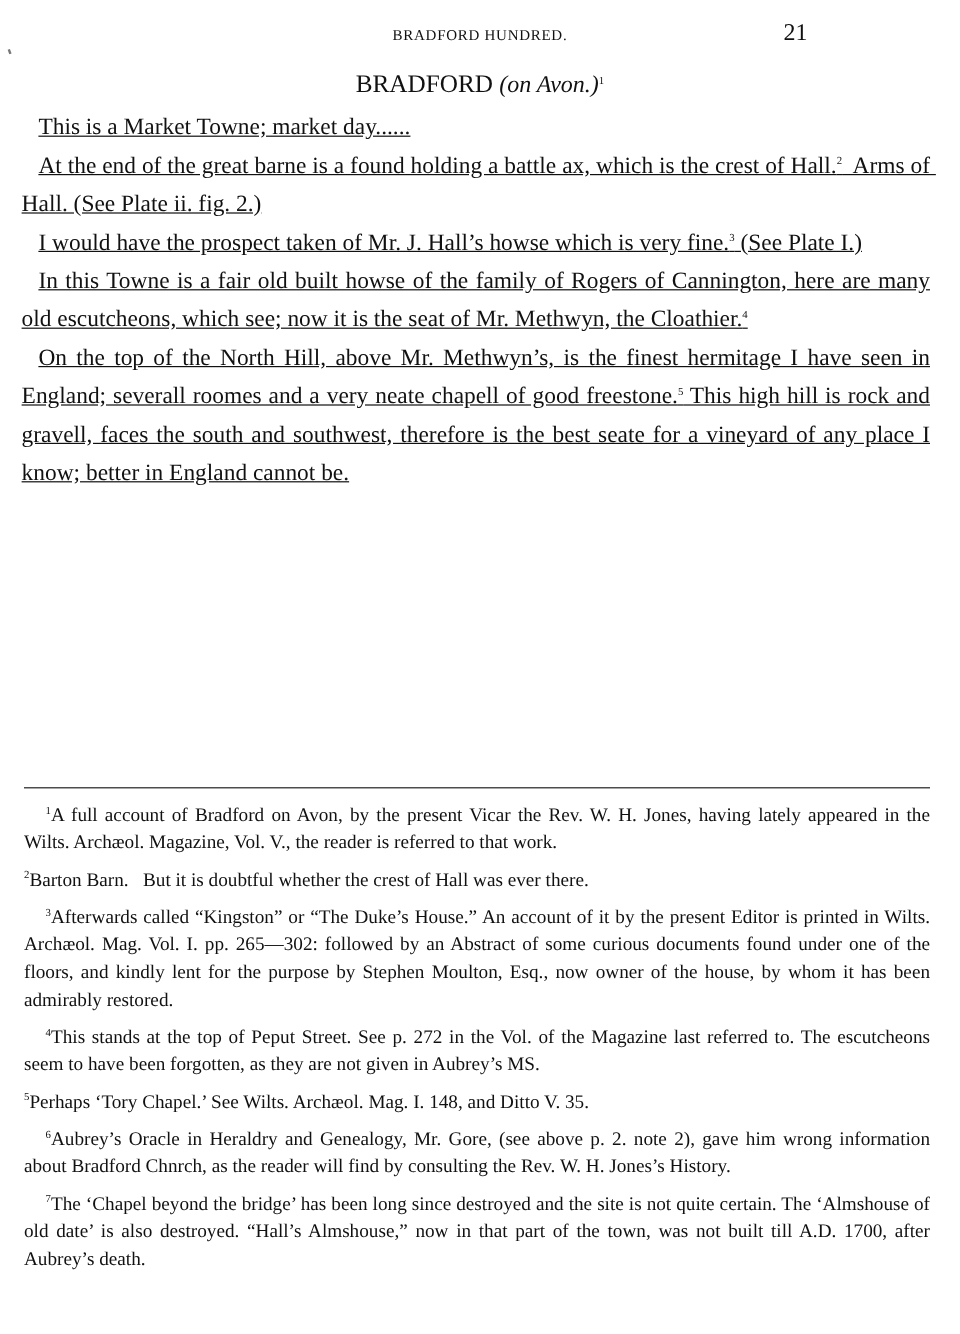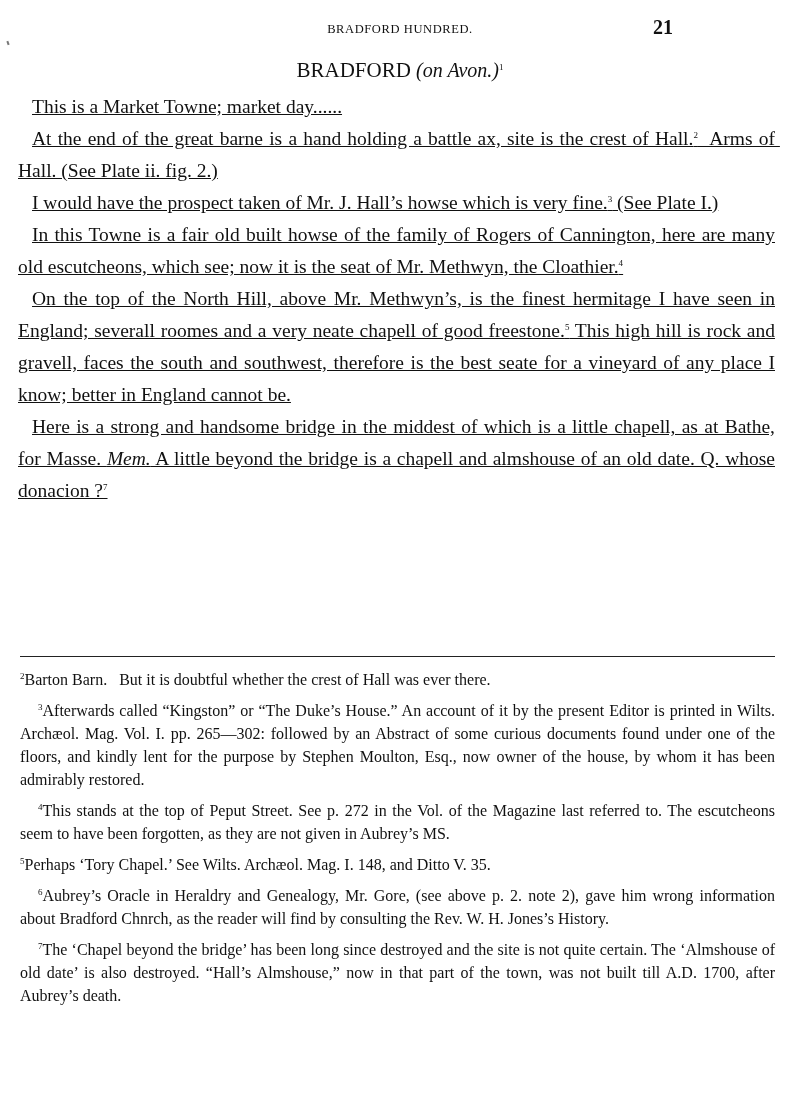--- a/index.html
+++ b/index.html
@@ -1,21 +1,21 @@
 <!DOCTYPE html>
 <html><head>
   <meta charset="utf-8">
   <style>
     html, body { margin: 0; padding: 0; background: #ffffff; }
     body { width: 800px; height: 1112px; position: relative; overflow: hidden;
            font-family: "Liberation Serif", "DejaVu Serif", serif; color: #111; }
     .page { position: absolute; left: 0; top: 0; width: 719px; height: 1112px; }
     .running-head { position: absolute; top: 22px; left: 0; width: 800px; text-align: center;
                     font-size: 12.5px; letter-spacing: 0.6px; }
-    .page-number { position: absolute; top: 16px; right: 46px; font-size: 20px; font-weight: bold; }
+    .page-number { position: absolute; top: 16px; right: 46px; font-size: 20px; }
     .speck { position: absolute; left: 7px; top: 41px; width: 2px; height: 4px; background: #777; transform: rotate(-20deg); }
     .title { position: absolute; top: 58px; left: 0; width: 800px; text-align: center; font-size: 21px; }
     .title i { font-size: 20px; }
     sup { font-size: 9px; vertical-align: 7px; line-height: 0; }
     .main { position: absolute; left: 18px; top: 91px; width: 757px; font-size: 19.5px; line-height: 32px; }
     .main p { margin: 0; text-align: justify; text-indent: 14px; text-decoration: underline; }
     .rule { position: absolute; left: 20px; top: 656px; width: 755px; height: 0; border-top: 1.6px solid #222; }
     .notes { position: absolute; left: 20px; top: 668px; width: 755px; font-size: 16px; line-height: 23px; }
     .notes p { margin: 0 0 8px 0; text-align: justify; text-indent: 18px; }
     .notes p.center { text-align: left; text-indent: 0; }
@@ -32,39 +32,37 @@
   <div class="title">
     <span>BRADFORD</span>
     <i>(on Avon.)</i><sup>1</sup>
   </div>
 
   <div class="main">
     <p>
       <span>This is a Market Towne; market day......</span>
     </p>
     <p>
-      <span>At the end of the great barne is a hand holding a battle ax, site is the crest of Hall.</span><sup>2</sup><span style="white-space:pre-wrap">  Arms of Hall. (See Plate ii. fig. 2.)</span>
+      <span>At the end of the great barne is a found holding a battle ax, which is the crest of Hall.</span><sup>2</sup><span style="white-space:pre-wrap">  Arms of Hall. (See Plate ii. fig. 2.)</span>
     </p>
     <p>
       <span>I would have the prospect taken of Mr. J. Hall’s howse which is very fine.</span><sup>3</sup><span> (See Plate I.)</span>
     </p>
     <p>
       <span>In this Towne is a fair old built howse of the family of Rogers of Cannington, here are many old escutcheons, which see; now it is the seat of Mr. Methwyn, the Cloathier.</span><sup>4</sup>
     </p>
     <p>
       <span>On the top of the North Hill, above Mr. Methwyn’s, is the finest hermitage I have seen in England; severall roomes and a very neate chapell of good freestone.</span><sup>5</sup><span> This high hill is rock and gravell, faces the south and southwest, therefore is the best seate for a vineyard of any place I know; better in England cannot be.</span>
     </p>
-    <p>
-      <span>Here is a strong and handsome bridge in the middest of which is a little chapell, as at Bathe, for Masse. </span><i>Mem.</i><span> A little beyond the bridge is a chapell and almshouse of an old date.  Q. whose donacion ?</span><sup>7</sup>
-    </p>
   </div>
 
   <div class="rule"></div>
 
   <div class="notes">
+    <p><sup>1</sup><span>A full account of Bradford on Avon, by the present Vicar the Rev. W. H. Jones, having lately appeared in the Wilts. Archæol. Magazine, Vol. V., the reader is referred to that work.</span></p>
     <p class="center" style="white-space:pre-wrap"><sup>2</sup><span>Barton Barn.   But it is doubtful whether the crest of Hall was ever there.</span></p>
     <p><sup>3</sup><span>Afterwards called “Kingston” or “The Duke’s House.”  An account of it by the present Editor is printed in Wilts. Archæol. Mag. Vol. I. pp. 265—302: followed by an Abstract of some curious documents found under one of the floors, and kindly lent for the purpose by Stephen Moulton, Esq., now owner of the house, by whom it has been admirably restored.</span></p>
     <p><sup>4</sup><span>This stands at the top of Peput Street. See p. 272 in the Vol. of the Magazine last referred to. The escutcheons seem to have been forgotten, as they are not given in Aubrey’s MS.</span></p>
     <p class="center"><sup>5</sup><span>Perhaps ‘Tory Chapel.’  See Wilts. Archæol. Mag. I. 148, and Ditto V. 35.</span></p>
     <p><sup>6</sup><span>Aubrey’s Oracle in Heraldry and Genealogy, Mr. Gore, (see above p. 2. note 2), gave him wrong information about Bradford Chnrch, as the reader will find by consulting the Rev. W. H. Jones’s History.</span></p>
     <p><sup>7</sup><span>The ‘Chapel beyond the bridge’ has been long since destroyed and the site is not quite certain. The ‘Almshouse of old date’ is also destroyed.  “Hall’s Almshouse,” now in that part of the town, was not built till A.D. 1700, after Aubrey’s death.</span></p>
   </div>
 </div>
 
 </body></html>

